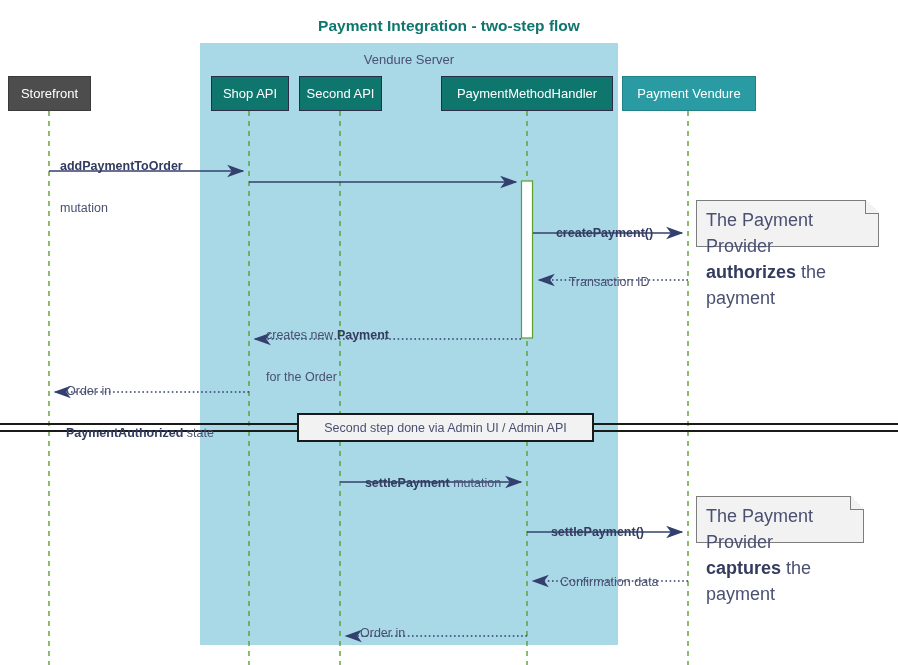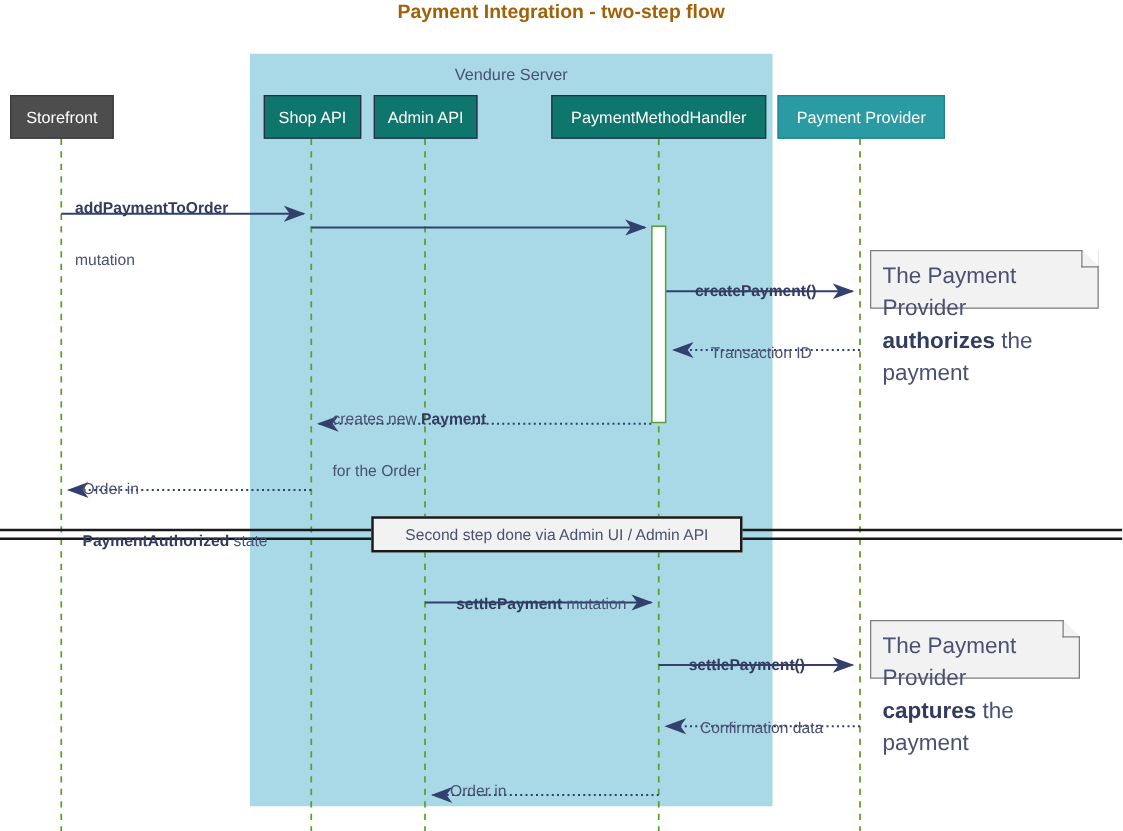--- a/index.html
+++ b/index.html
@@ -24,25 +24,25 @@
   }
   .txt {
     position: absolute;
     white-space: pre;
     line-height: 1.25;
   }
   
   .diagram-title {
     font-size: 15.5px;
     font-weight: bold;
-    color: #a16207;
+    color: #0f766e;
     text-align: center;
     width: 898px;
     left: 0;
-    top: 0;
+    top: 16px;
   }
   
   .group-label {
     font-size: 13px;
     color: #4a5072;
     text-align: center;
     top: 52px;
   }
   
   .participant {
@@ -167,27 +167,27 @@
 
   <div class="txt group-label" style="left:200px; width:418px;">Vendure Server</div>
 
   <div class="participant p-storefront" style="left:8px; width:83px;">
     <span>Storefront</span>
   </div>
   <div class="participant p-dark" style="left:211px; width:78px;">
     <span>Shop API</span>
   </div>
   <div class="participant p-dark" style="left:299px; width:83px;">
-    <span>Admin API</span>
+    <span>Second API</span>
   </div>
   <div class="participant p-dark" style="left:441px; width:172px;">
     <span>PaymentMethodHandler</span>
   </div>
   <div class="participant p-teal" style="left:622px; width:134px;">
-    <span>Payment Provider</span>
+    <span>Payment Vendure</span>
   </div>
 
   <div class="msg" style="left:60px; top:131px;">
     <div><b>addPaymentToOrder</b></div>
     <div>mutation</div>
   </div>
 
   <div class="msg" style="left:542px; top:212px;">
     <b>createPayment()</b>
   </div>

